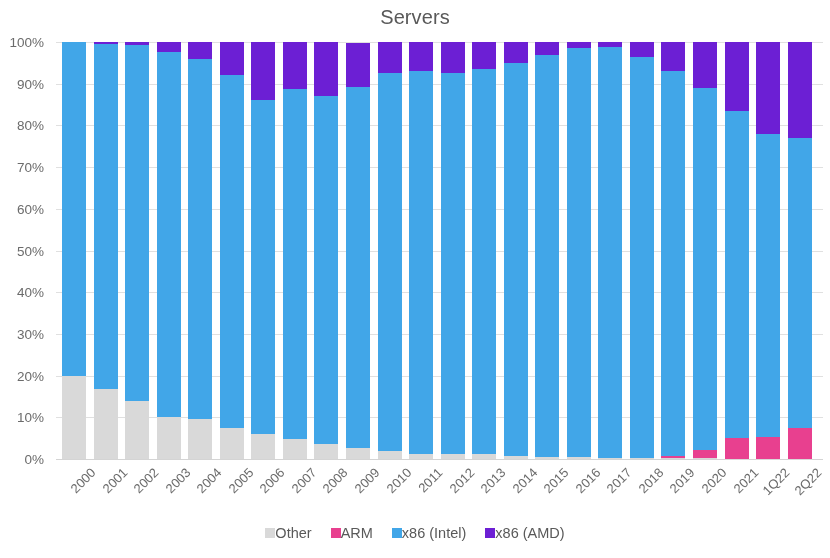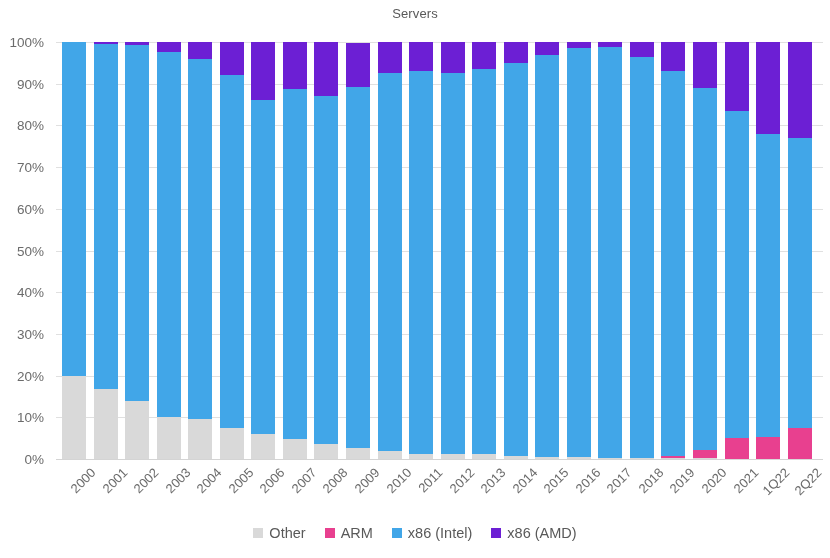--- a/index.html
+++ b/index.html
@@ -23,21 +23,21 @@
     height: 558px;
   }
 
   
   #chart-title {
     position: absolute;
     left: 0;
     top: 6px;
     width: 830px;
     text-align: center;
-    font-size: 13px;
+    font-size: 20px;
     color: #595959;
     letter-spacing: 0.1px;
   }
 
   
   #plot-area {
     position: absolute;
     left: 56px;
     top: 42px;
     width: 767px;
@@ -112,21 +112,20 @@
     top: 525px;
     width: 830px;
     display: flex;
     justify-content: center;
     align-items: center;
     gap: 19px;
   }
   .legend-item {
     display: flex;
     align-items: center;
-    gap: 6px;
   }
   .legend-swatch {
     width: 10px;
     height: 10px;
     display: inline-block;
     flex: none;
   }
   .legend-label {
     font-size: 14.5px;
     color: #595959;

